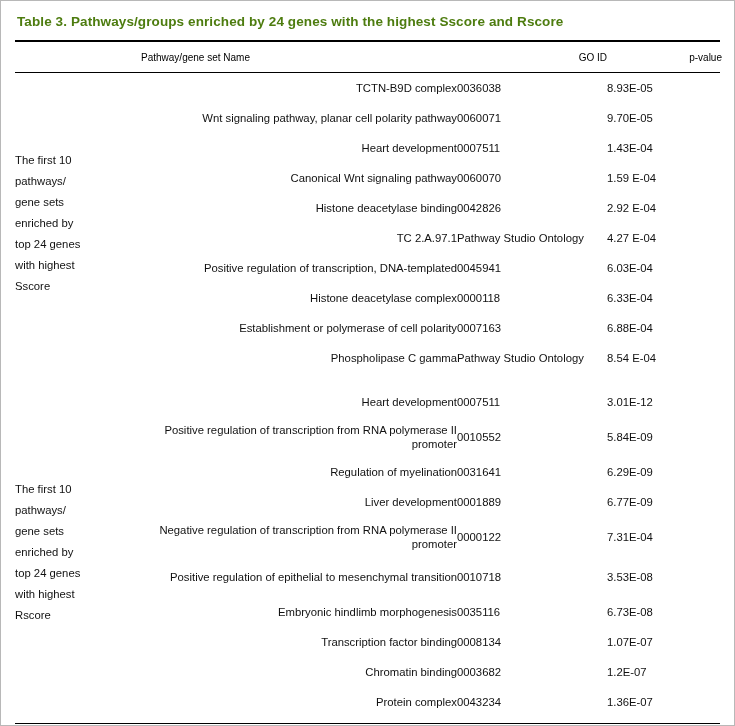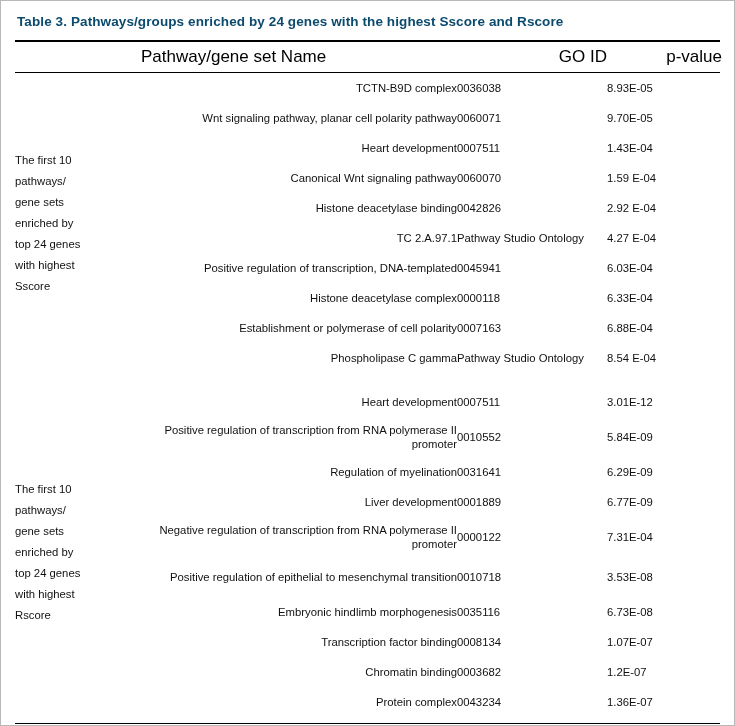--- a/index.html
+++ b/index.html
@@ -18,21 +18,21 @@
     position: relative;
     width: 735px;
     height: 726px;
     box-sizing: border-box;
     border: 1px solid #b8b8b8;
     background: #ffffff;
   }
   .caption {
     font-size: 13.5px;
     font-weight: bold;
-    color: #0c4a6e;
+    color: #4d7c0f;
     padding: 13px 0 11px 16px;
     letter-spacing: 0.1px;
   }
   .rule-top {
     border-top: 2px solid #000000;
     margin: 0 14px;
   }
   .rule-head {
     border-top: 1.2px solid #000000;
     margin: 0 14px;
@@ -51,21 +51,21 @@
     vertical-align: middle;
     padding: 0;
   }
   .col-group { width: 122px; }
   .col-name  { width: 320px; }
   .col-go    { width: 150px; }
   .col-p     { width: 115px; }
 
   .hdr td {
     height: 30px;
-    font-size: 17px;
+    font-size: 10px;
     font-weight: normal;
     color: #000000;
   }
   .hdr .h-name { padding-left: 4px; }
   .hdr .h-go, .hdr .h-p { text-align: right; }
 
   .row td {
     height: 30px;
     font-size: 11.3px;
     color: #111111;

